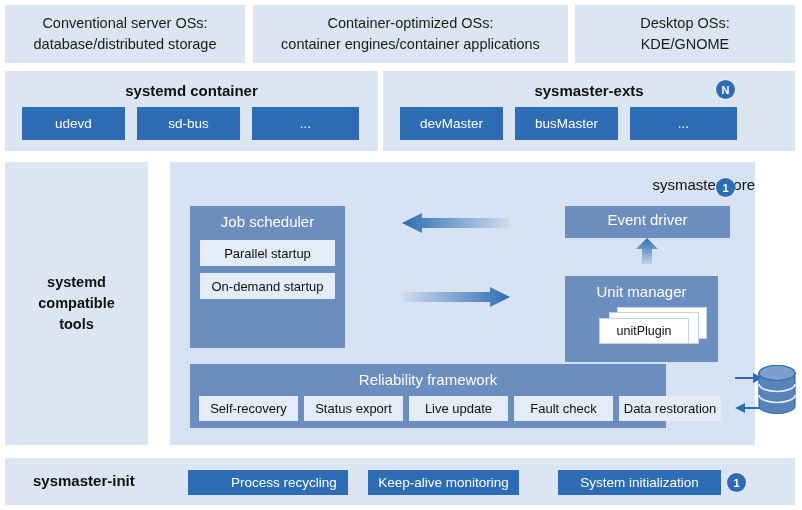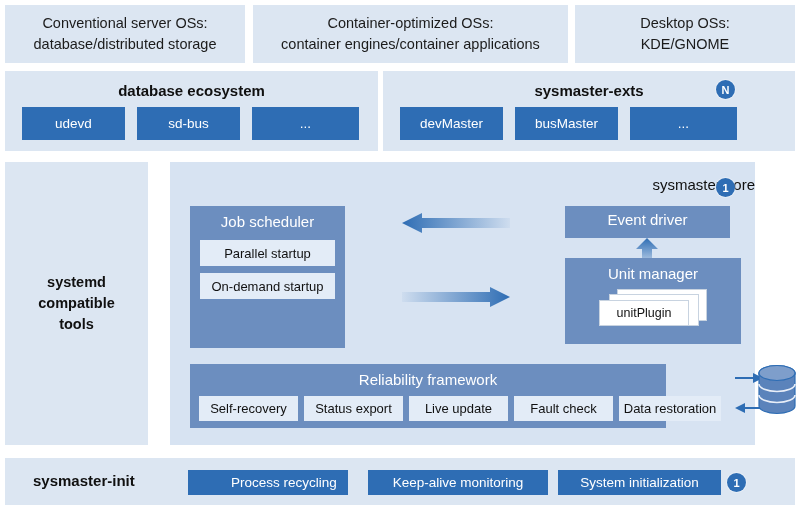--- a/index.html
+++ b/index.html
@@ -189,21 +189,21 @@
   </div>
 
   <div class="os-box" style="left:575px; top:5px; width:220px; height:58px;">
     <div>
       <span>Desktop OSs:</span><br>
       <span>KDE/GNOME</span>
     </div>
   </div>
 
   <div class="panel" style="left:5px; top:71px; width:373px; height:80px;">
-    <div class="panel-title" style="top:11px;">database ecosystem</div>
+    <div class="panel-title" style="top:11px;">systemd container</div>
   </div>
   <div class="blue-chip" style="left:22px; top:107px; width:103px; height:33px;">
     <span>udevd</span>
   </div>
   <div class="blue-chip" style="left:137px; top:107px; width:103px; height:33px;">
     <span>sd-bus</span>
   </div>
   <div class="blue-chip" style="left:252px; top:107px; width:107px; height:33px;">
     <span>...</span>
   </div>
@@ -277,21 +277,21 @@
     <svg class="arrow-up" style="left:465px; top:76px; width:24px; height:26px;" viewBox="0 0 24 26">
       <defs>
         <linearGradient id="gradU" x1="0" y1="1" x2="0" y2="0">
           <stop offset="0%" stop-color="#2e6db4" stop-opacity="0.15"></stop>
           <stop offset="100%" stop-color="#2e6db4" stop-opacity="1"></stop>
         </linearGradient>
       </defs>
       <polygon points="12,0 23,11 17,11 17,26 7,26 7,11 1,11" fill="url(#gradU)"></polygon>
     </svg>
 
-    <div class="grp" style="left:395px; top:96px; width:176px; height:86px;">
+    <div class="grp" style="left:395px; top:114px; width:153px; height:86px;">
       <div class="grp-title">Unit manager</div>
 
       <div id="plugin-stack" style="left:30px; top:31px; width:115px; height:44px;">
         <div class="card" style="left:22px; top:0px; width:90px; height:32px;"></div>
         <div class="card" style="left:14px; top:5px; width:90px; height:32px;"></div>
         <div id="plugin-label" style="left:4px; top:11px; width:90px; height:26px;">
           <span>unitPlugin</span>
         </div>
       </div>
     </div>
@@ -331,21 +331,21 @@
     <path d="M1 20 A18 7.5 0 0 0 37 20" fill="none" stroke="#e8eef8" stroke-width="1.6"></path>
     <path d="M1 31 A18 7.5 0 0 0 37 31" fill="none" stroke="#e8eef8" stroke-width="1.6"></path>
   </svg>
 
   <div id="initbar">
     <div id="init-label">sysmaster-init</div>
 
     <div class="blue-chip" style="left:183px; top:12px; width:160px; height:25px;padding-left:32px;">
       <span>Process recycling</span>
     </div>
-    <div class="blue-chip" style="left:363px; top:12px; width:180px; height:25px;">
+    <div class="blue-chip" style="left:363px; top:12px; width:151px; height:25px;">
       <span>Keep-alive monitoring</span>
     </div>
     <div class="blue-chip" style="left:553px; top:12px; width:163px; height:25px;">
       <span>System initialization</span>
     </div>
     <div class="badge" style="left:722px; top:15px;">
       <span>1</span>
     </div>
   </div>
 

